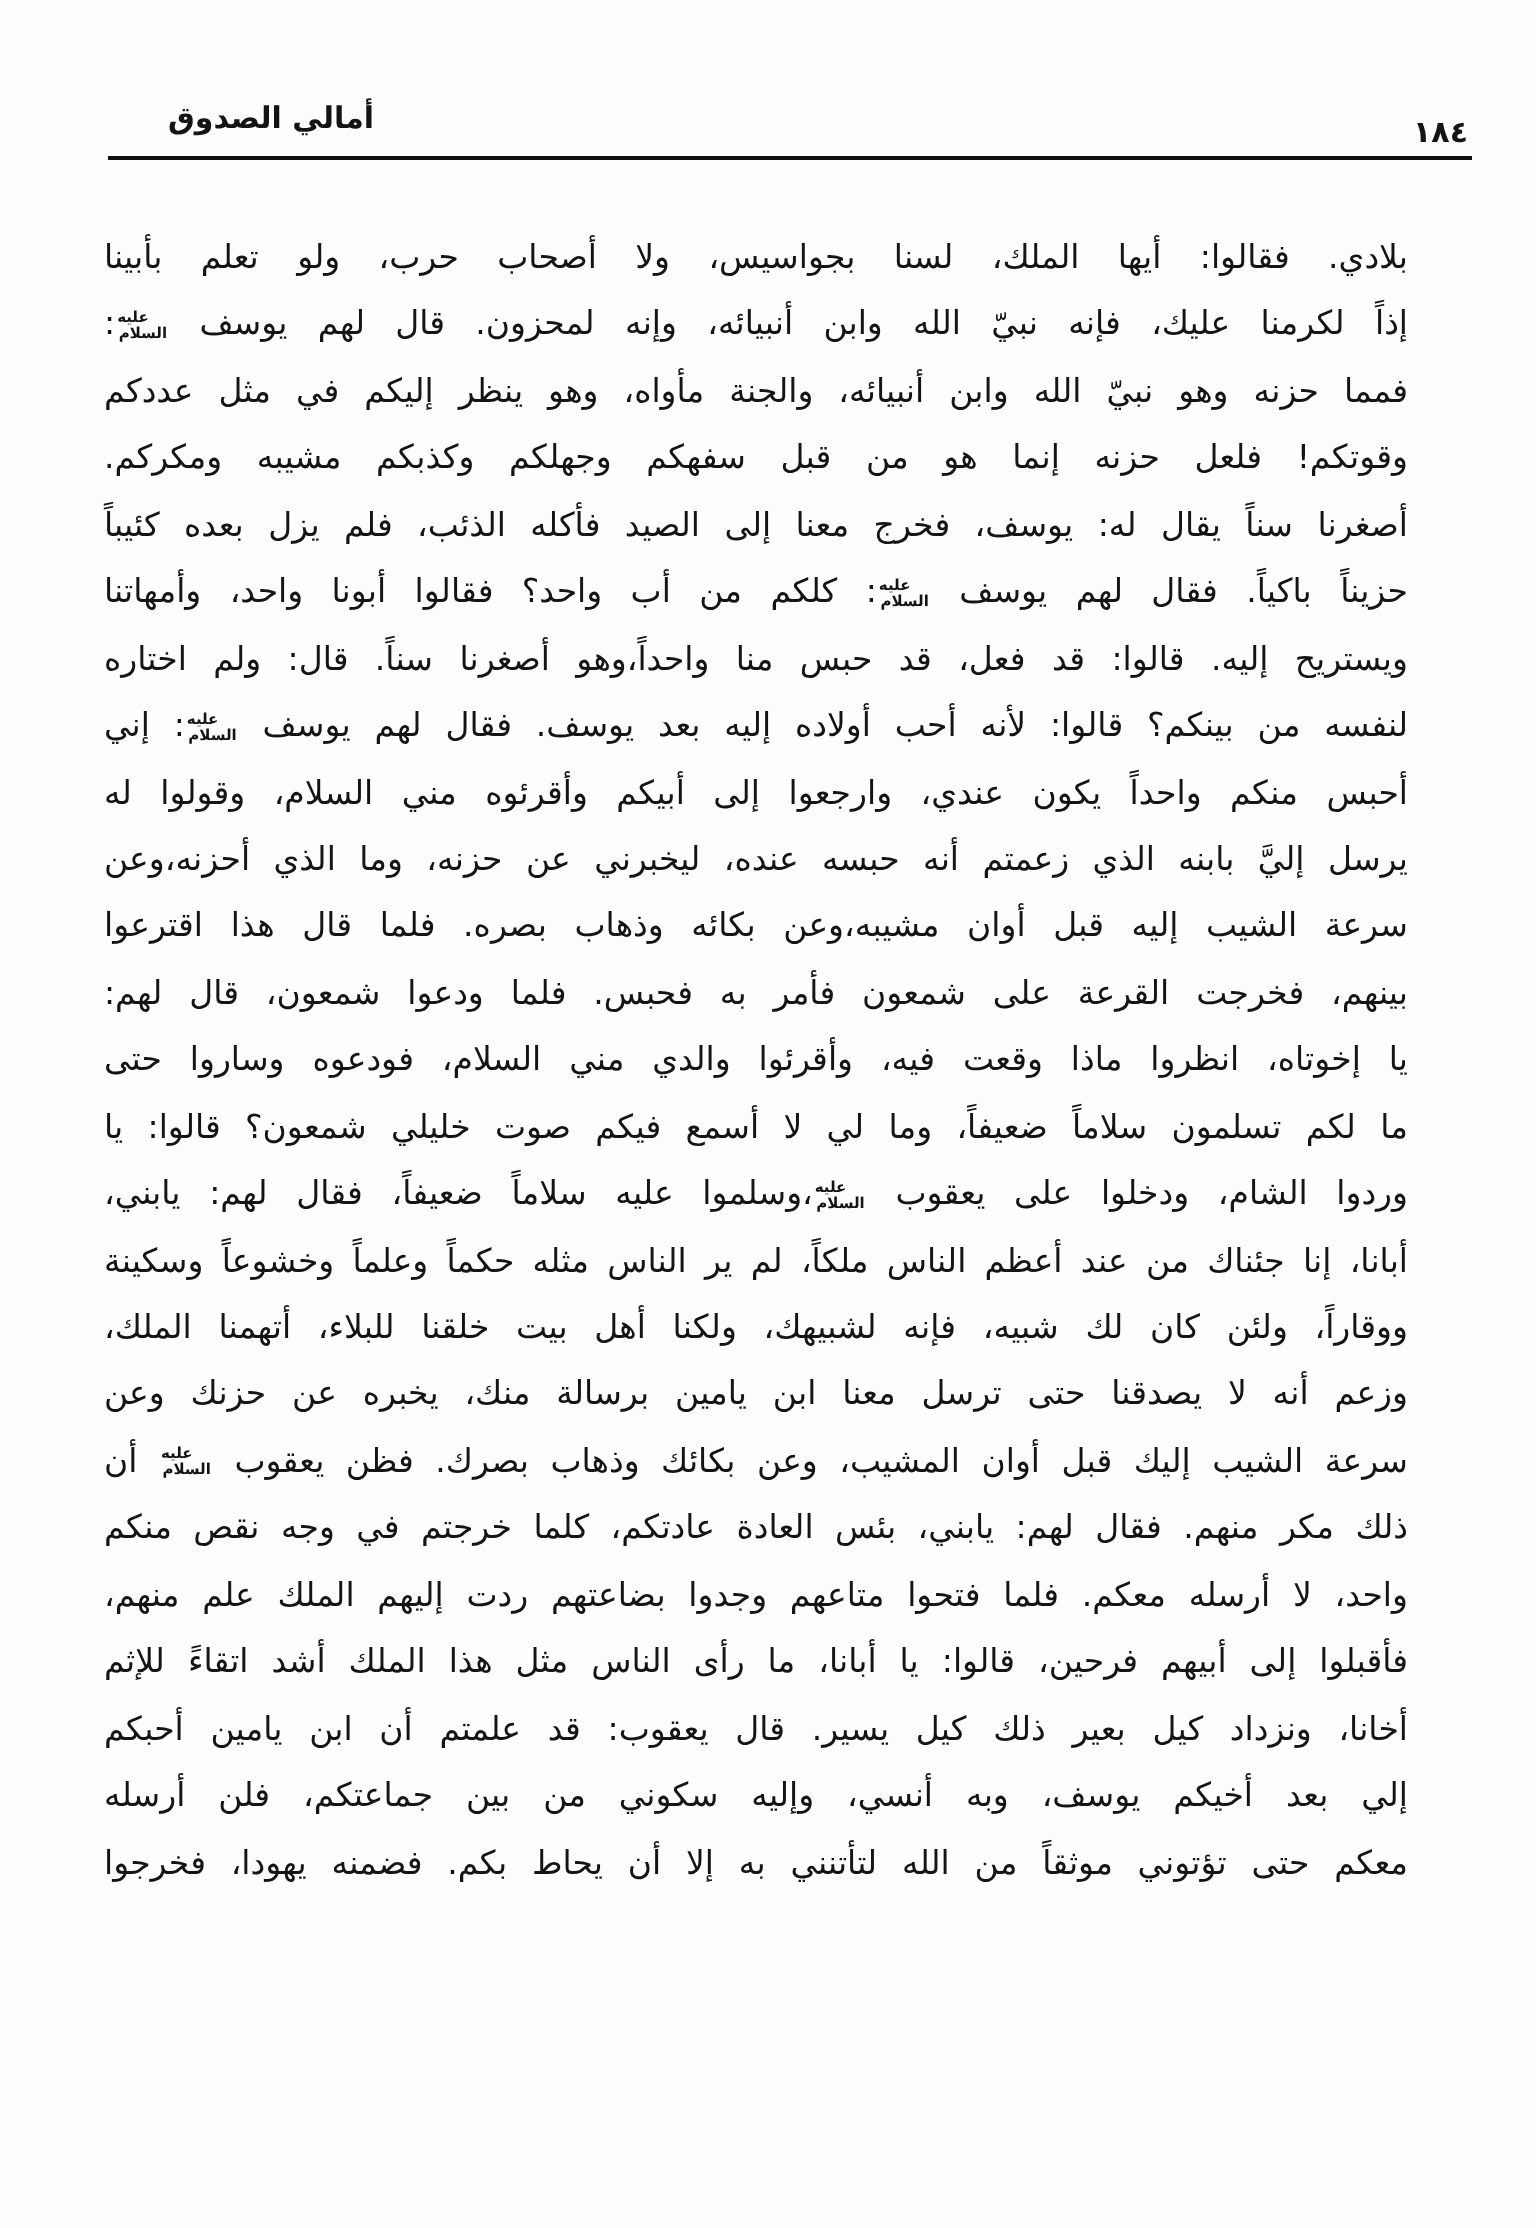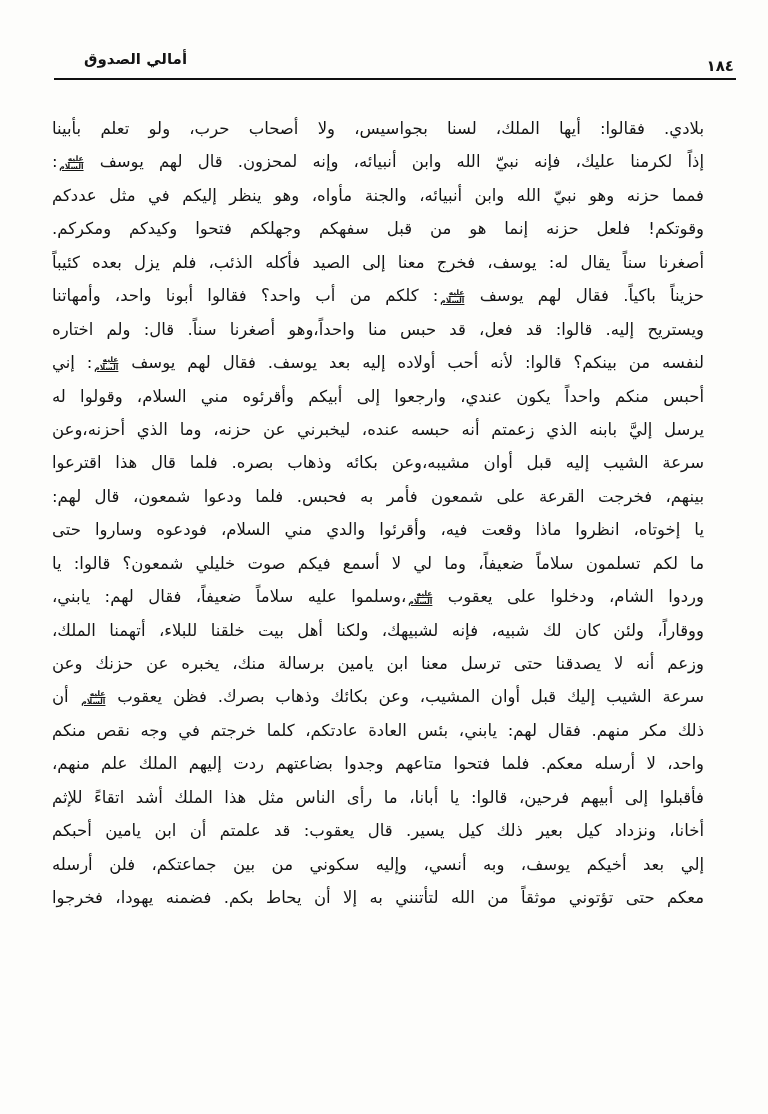--- a/index.html
+++ b/index.html
@@ -47,51 +47,51 @@
     text-align: justify;
     text-align-last: justify;
     overflow: visible;
   }
   .honorific {
     display: inline-block;
     width: 25px;
     font-size: 7.5px;
     font-weight: bold;
     line-height: 1.05;
-    text-align: right;
+    text-align: left;
     vertical-align: middle;
     margin: 0 1px;
-    text-decoration: underline;
   }
 </style>
 </head>
 <body>
 
 <div class="page">
 
   <div class="header-title">أمالي الصدوق</div>
   <div class="page-number">١٨٤</div>
   <div class="header-rule"></div>
 
   <div class="body-text">
     <div class="line">بلادي. فقالوا: أيها الملك، لسنا بجواسيس، ولا أصحاب حرب، ولو تعلم بأبينا</div>
     <div class="line">إذاً لكرمنا عليك، فإنه نبيّ الله وابن أنبيائه، وإنه لمحزون. قال لهم يوسف <span class="honorific">عليه السلام</span>:</div>
     <div class="line">فمما حزنه وهو نبيّ الله وابن أنبيائه، والجنة مأواه، وهو ينظر إليكم في مثل عددكم</div>
-    <div class="line">وقوتكم! فلعل حزنه إنما هو من قبل سفهكم وجهلكم فتحوا وكيدكم ومكركم.</div>
+    <div class="line">وقوتكم! فلعل حزنه إنما هو من قبل سفهكم وجهلكم وكذبكم مشيبه ومكركم.</div>
     <div class="line">أصغرنا سناً يقال له: يوسف، فخرج معنا إلى الصيد فأكله الذئب، فلم يزل بعده كئيباً</div>
     <div class="line">حزيناً باكياً. فقال لهم يوسف <span class="honorific">عليه السلام</span>: كلكم من أب واحد؟ فقالوا أبونا واحد، وأمهاتنا</div>
     <div class="line">ويستريح إليه. قالوا: قد فعل، قد حبس منا واحداً،وهو أصغرنا سناً. قال: ولم اختاره</div>
     <div class="line">لنفسه من بينكم؟ قالوا: لأنه أحب أولاده إليه بعد يوسف. فقال لهم يوسف <span class="honorific">عليه السلام</span>: إني</div>
     <div class="line">أحبس منكم واحداً يكون عندي، وارجعوا إلى أبيكم وأقرئوه مني السلام، وقولوا له</div>
     <div class="line">يرسل إليَّ بابنه الذي زعمتم أنه حبسه عنده، ليخبرني عن حزنه، وما الذي أحزنه،وعن</div>
     <div class="line">سرعة الشيب إليه قبل أوان مشيبه،وعن بكائه وذهاب بصره. فلما قال هذا اقترعوا</div>
     <div class="line">بينهم، فخرجت القرعة على شمعون فأمر به فحبس. فلما ودعوا شمعون، قال لهم:</div>
     <div class="line">يا إخوتاه، انظروا ماذا وقعت فيه، وأقرئوا والدي مني السلام، فودعوه وساروا حتى</div>
     <div class="line">ما لكم تسلمون سلاماً ضعيفاً، وما لي لا أسمع فيكم صوت خليلي شمعون؟ قالوا: يا</div>
     <div class="line">وردوا الشام، ودخلوا على يعقوب <span class="honorific">عليه السلام</span>،وسلموا عليه سلاماً ضعيفاً، فقال لهم: يابني،</div>
+    <div class="line">أبانا، إنا جئناك من عند أعظم الناس ملكاً، لم ير الناس مثله حكماً وعلماً وخشوعاً وسكينة</div>
     <div class="line">ووقاراً، ولئن كان لك شبيه، فإنه لشبيهك، ولكنا أهل بيت خلقنا للبلاء، أتهمنا الملك،</div>
     <div class="line">وزعم أنه لا يصدقنا حتى ترسل معنا ابن يامين برسالة منك، يخبره عن حزنك وعن</div>
     <div class="line">سرعة الشيب إليك قبل أوان المشيب، وعن بكائك وذهاب بصرك. فظن يعقوب <span class="honorific">عليه السلام</span> أن</div>
     <div class="line">ذلك مكر منهم. فقال لهم: يابني، بئس العادة عادتكم، كلما خرجتم في وجه نقص منكم</div>
     <div class="line">واحد، لا أرسله معكم. فلما فتحوا متاعهم وجدوا بضاعتهم ردت إليهم الملك علم منهم،</div>
     <div class="line">فأقبلوا إلى أبيهم فرحين، قالوا: يا أبانا، ما رأى الناس مثل هذا الملك أشد اتقاءً للإثم</div>
     <div class="line">أخانا، ونزداد كيل بعير ذلك كيل يسير. قال يعقوب: قد علمتم أن ابن يامين أحبكم</div>
     <div class="line">إلي بعد أخيكم يوسف، وبه أنسي، وإليه سكوني من بين جماعتكم، فلن أرسله</div>
     <div class="line">معكم حتى تؤتوني موثقاً من الله لتأتنني به إلا أن يحاط بكم. فضمنه يهودا، فخرجوا</div>
   </div>

